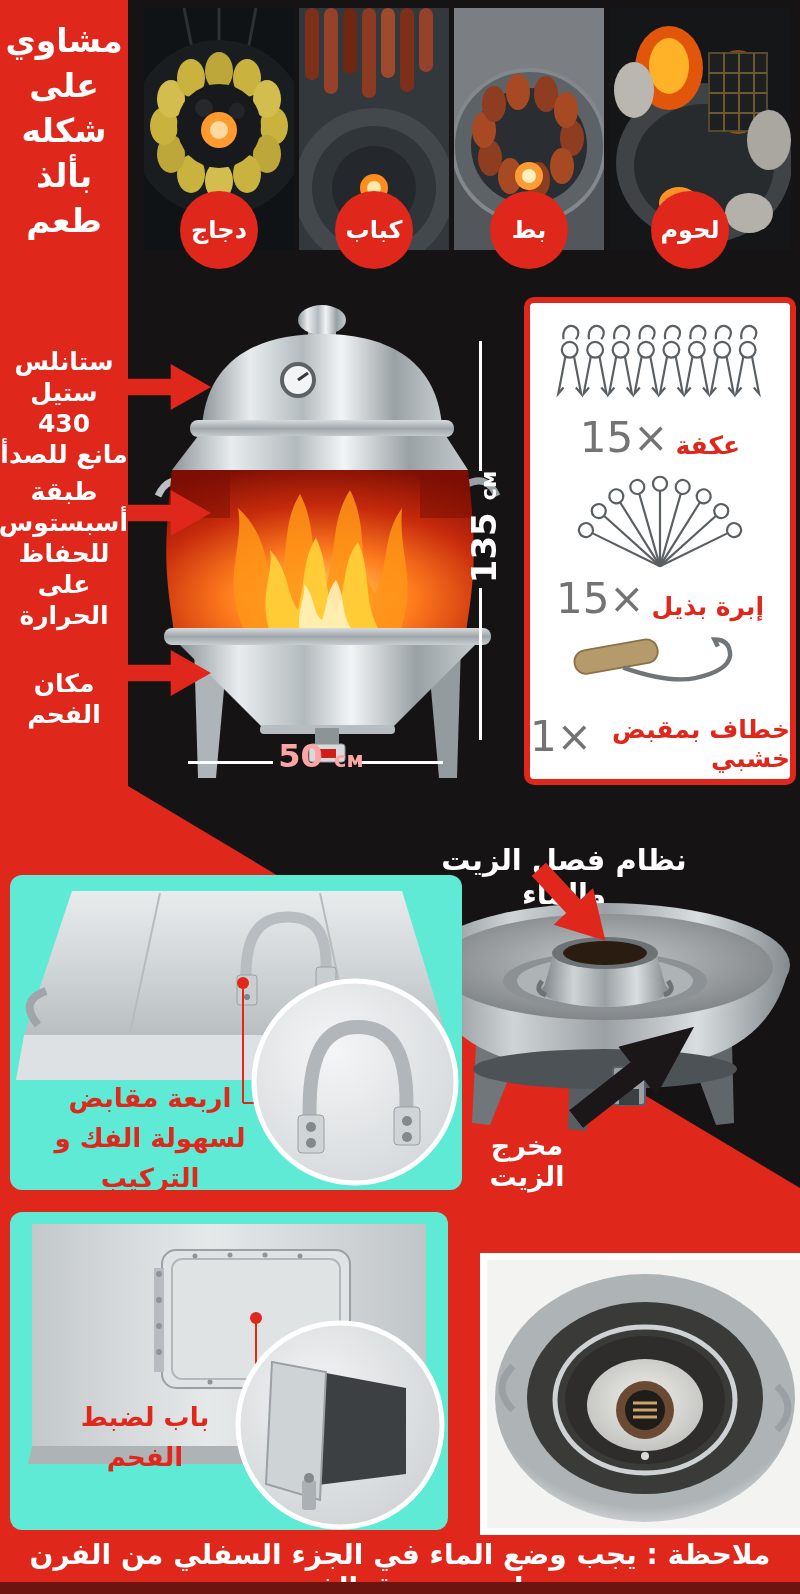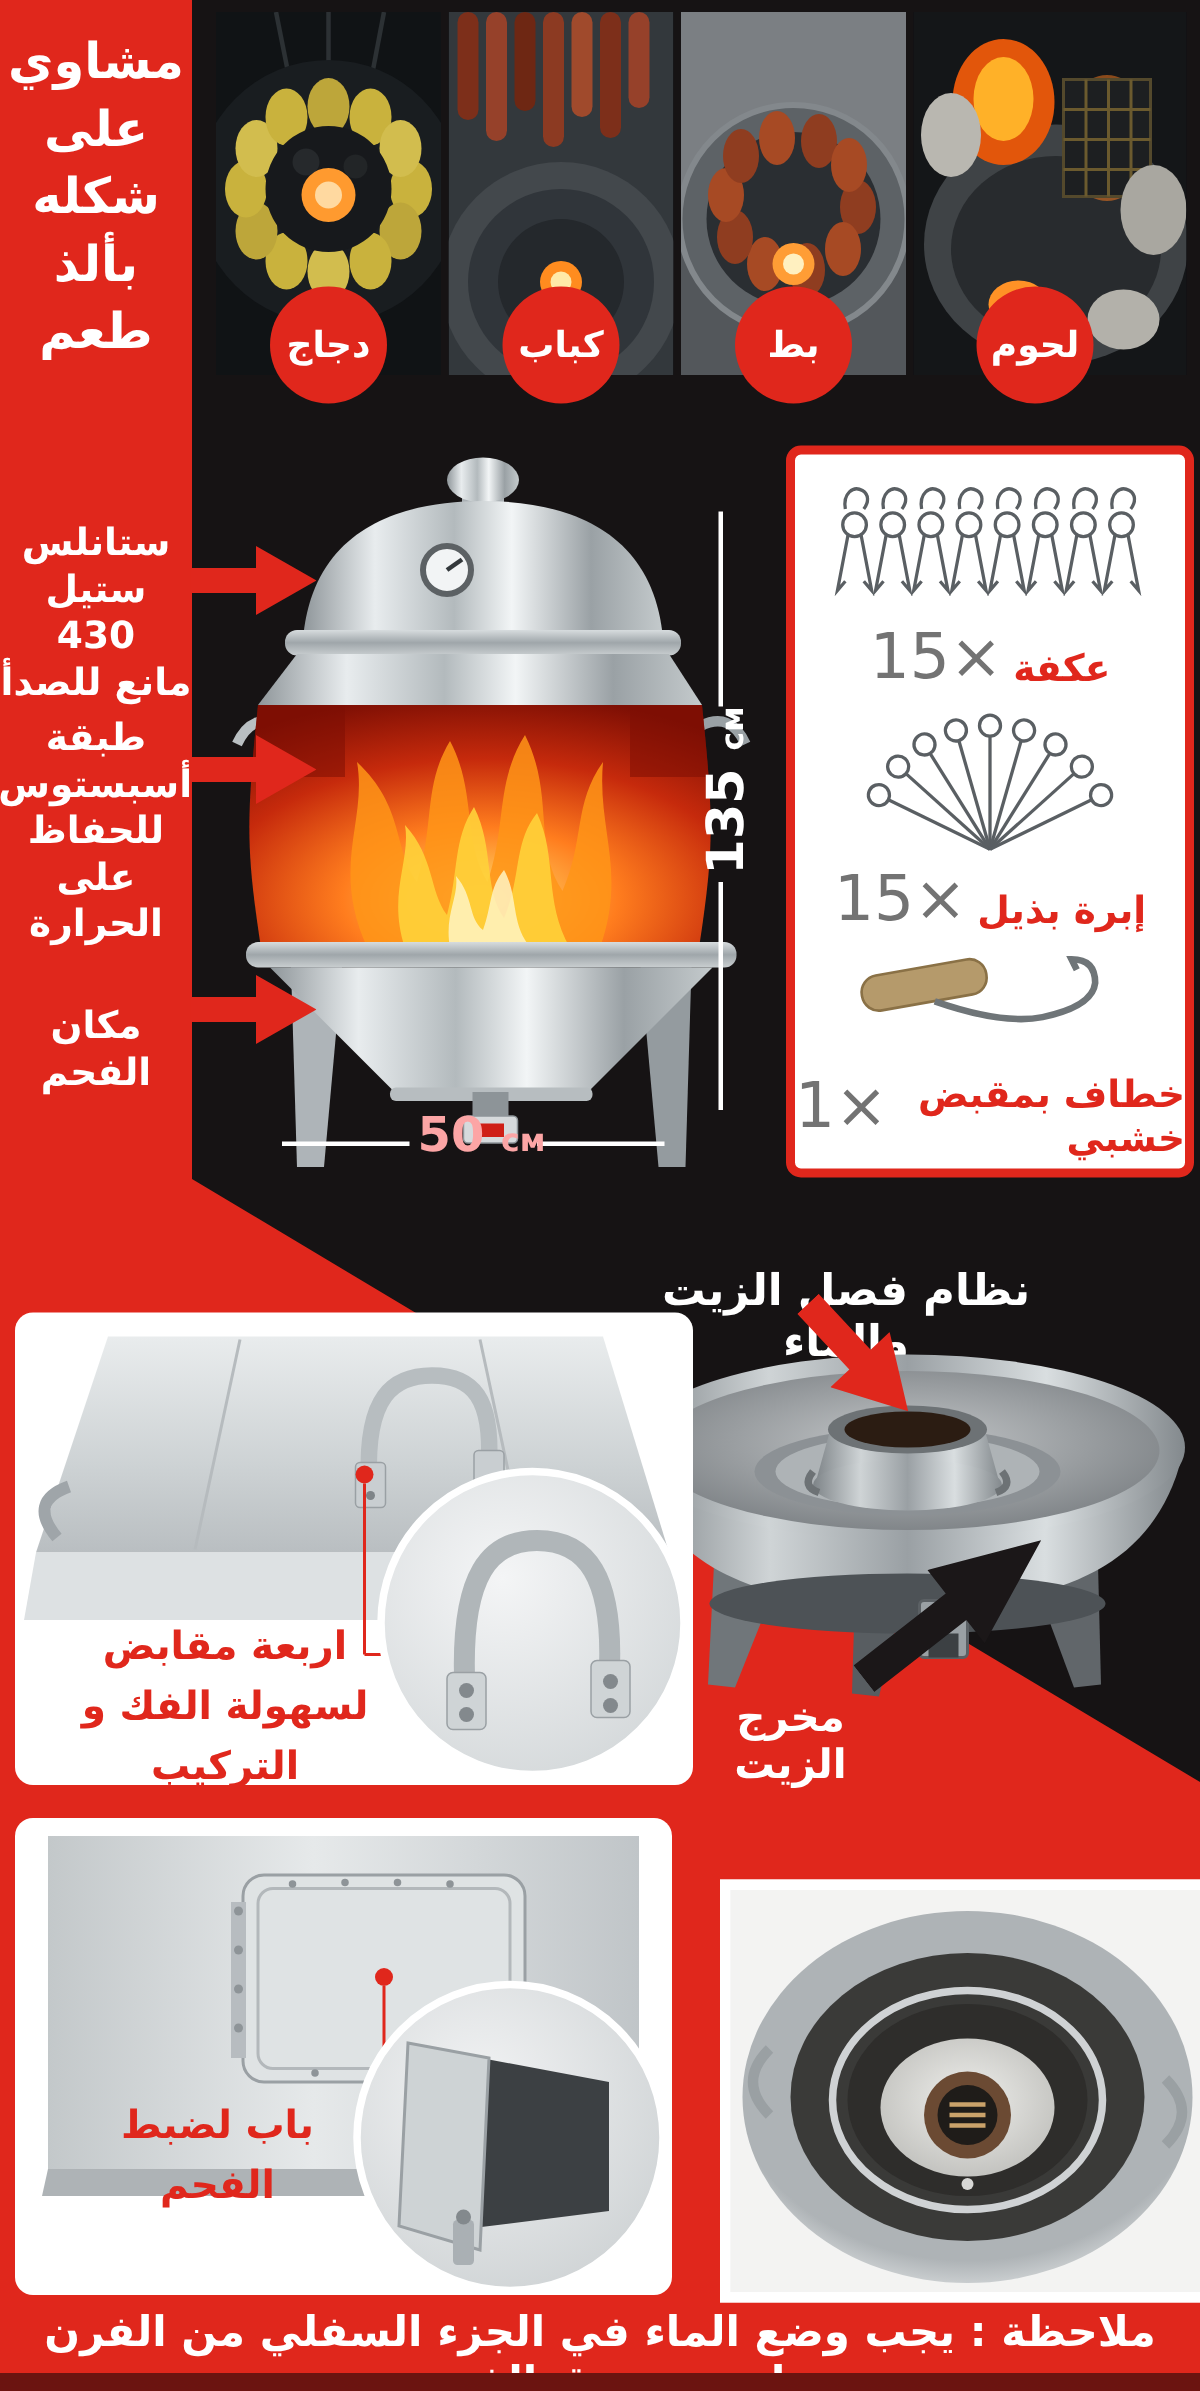--- a/index.html
+++ b/index.html
@@ -37,21 +37,21 @@
   .acc-name{font-size:25px;color:#e0271c;font-weight:bold;margin-top:16px;}
   
   .h-oil{left:413px;top:843px;width:302px;font-size:29px;z-index:3;}
   .h-inside{left:500px;top:1203px;width:260px;font-size:29px;z-index:3;}
   .lbl-outlet{left:452px;top:1130px;width:150px;font-size:27px;z-index:4;}
   .big-red-arrow{left:523px;top:878px;width:98px;height:54px;transform:rotate(47deg);z-index:4;
      background:#e0271c;clip-path:polygon(0 32%,52% 32%,52% 0,100% 50%,52% 100%,52% 68%,0 68%);}
   .big-black-arrow{left:560px;top:1042px;width:150px;height:62px;transform:rotate(-38deg);z-index:4;
      background:#1b1718;clip-path:polygon(0 32%,52% 32%,52% 0,100% 50%,52% 100%,52% 68%,0 68%);}
   
-  .panel{background:#ffffff;border-radius:12px;z-index:3;overflow:hidden;}
+  .panel{background:#5eead4;border-radius:12px;z-index:3;overflow:hidden;}
   .panel-handles{left:10px;top:875px;width:452px;height:315px;}
   .panel-door{left:10px;top:1212px;width:438px;height:318px;}
   .panel-text{position:absolute;z-index:5;font-size:26px;line-height:40px;}
   .inside-photo{left:480px;top:1253px;width:316px;height:268px;border:7px solid #fff;
      box-sizing:content-box;z-index:3;background:#f3f3f2;}
   
   .footer-note{left:0;top:1538px;width:800px;font-size:28px;z-index:3;}
   .bottom-strip{left:0;top:1582px;width:800px;height:12px;background:#6b1410;z-index:4;}
 </style>
 </head>

